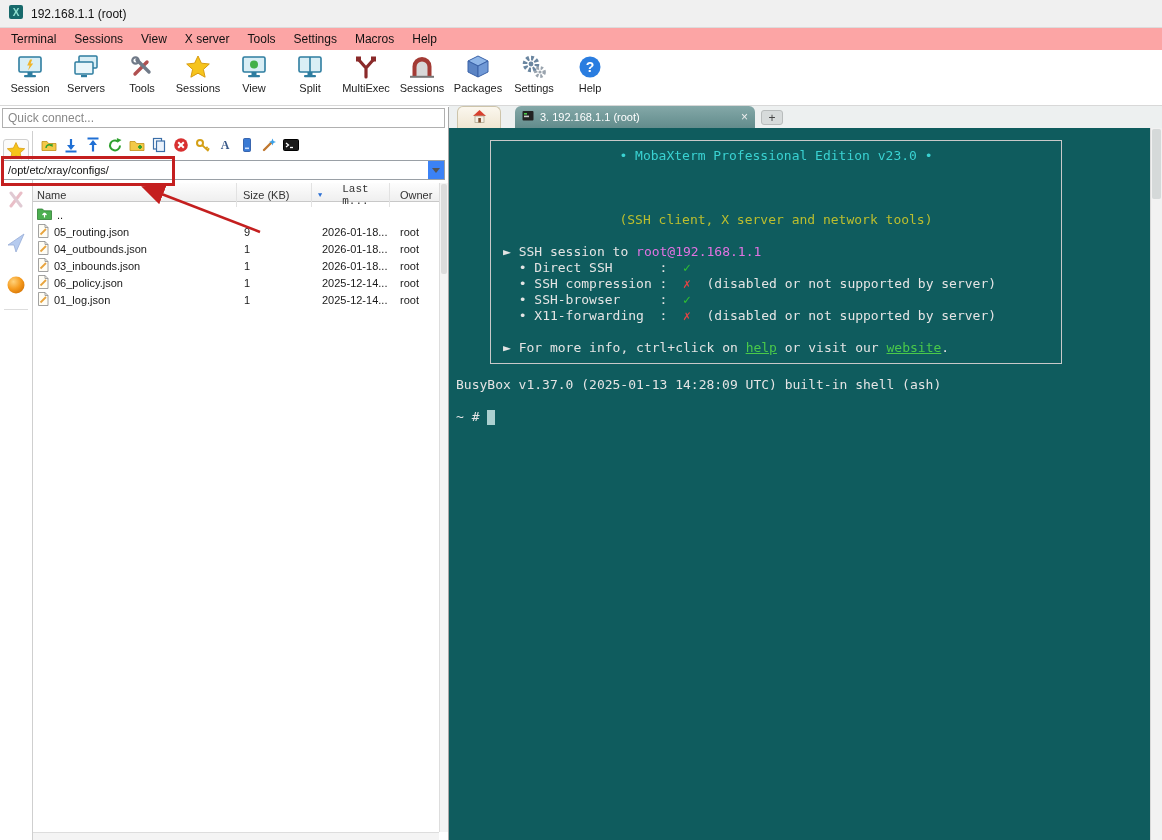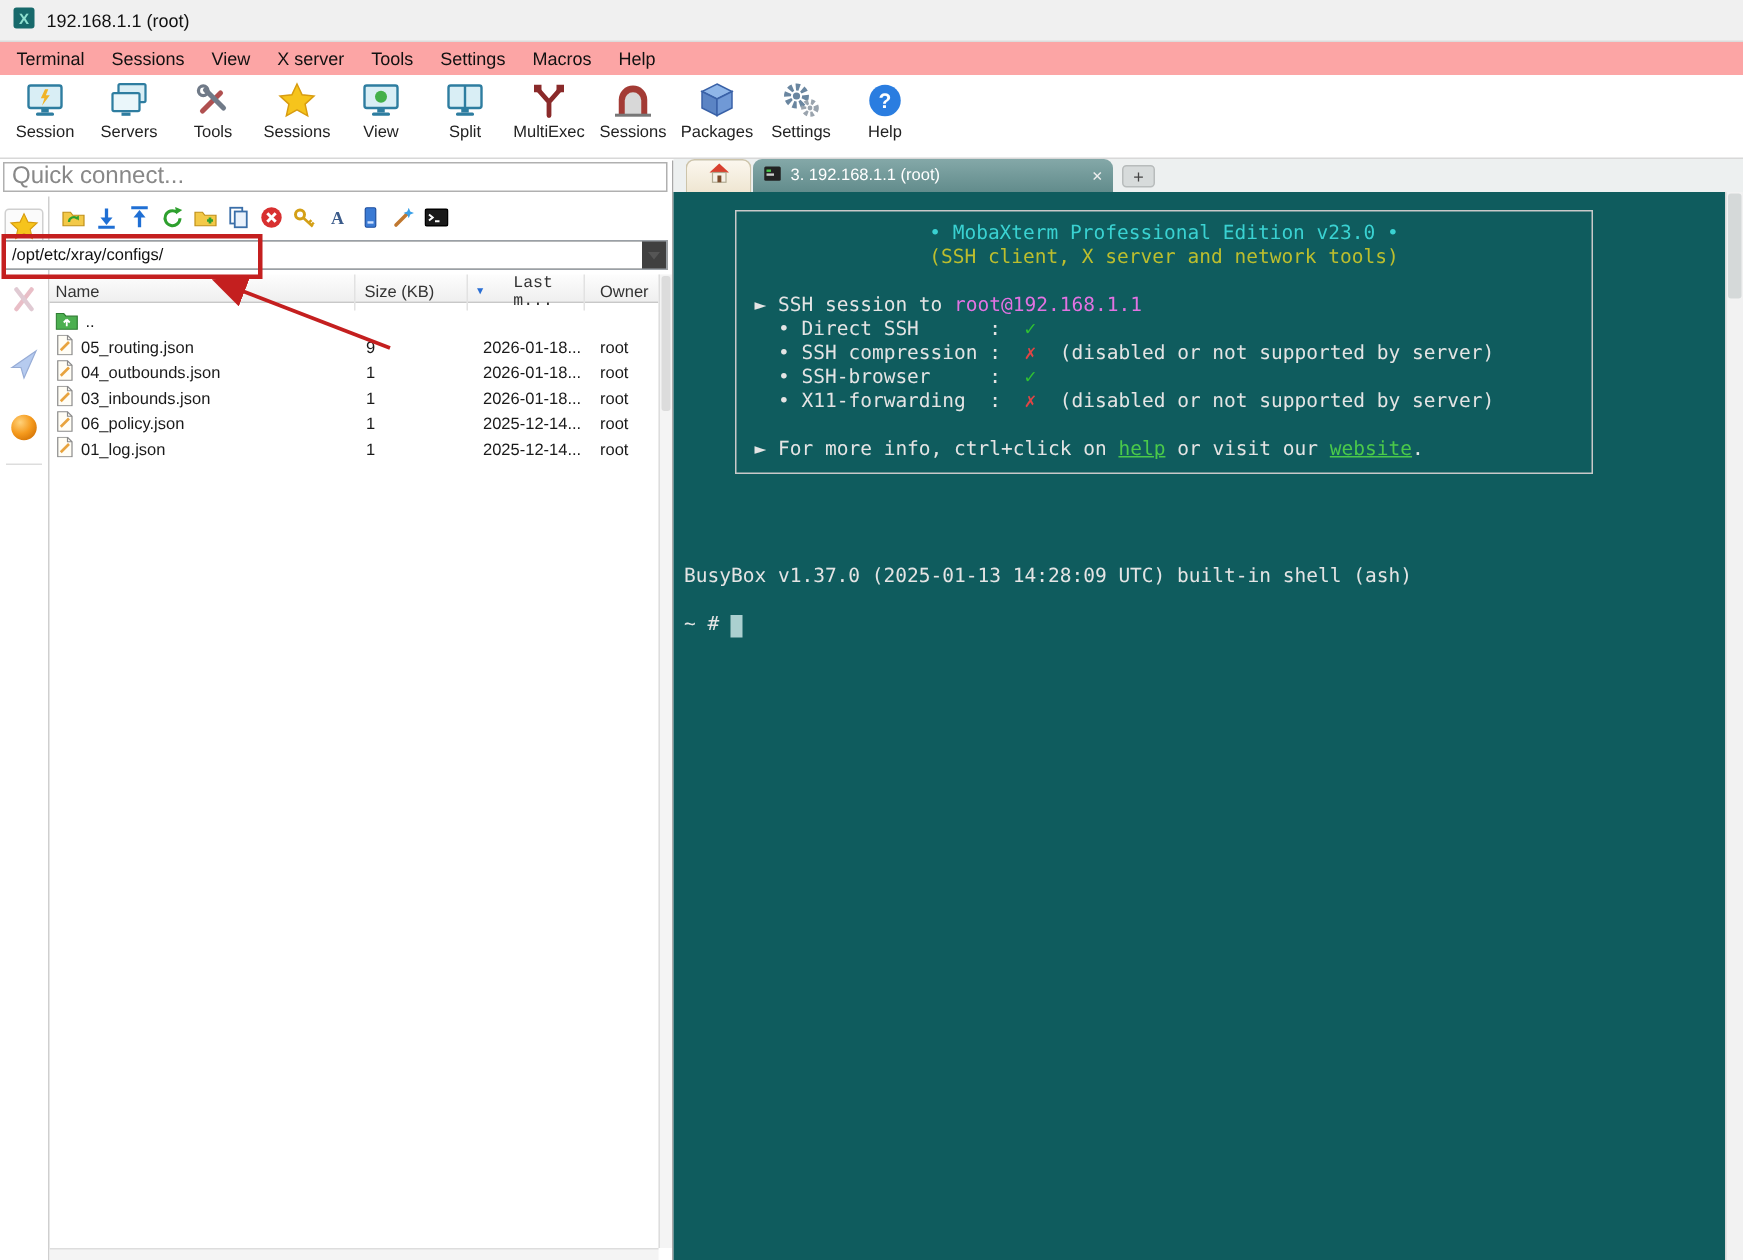--- a/index.html
+++ b/index.html
@@ -20,38 +20,38 @@
   #toolbar { position:absolute; left:0; top:50px; width:1162px; height:56px; background:#fff;
     border-bottom:1px solid #d8d8d8; display:flex; padding:4px 0 0 2px; }
   .tb-item { width:56px; display:flex; flex-direction:column; align-items:center; gap:2px;
     font-size:11px; color:#222; cursor:default; }
   .tb-icon { width:26px; height:26px; display:flex; align-items:center; justify-content:center; }
 
   
   #left-panel { position:absolute; left:0; top:107px; width:449px; height:733px; background:#fff;
     border-right:1px solid #a8a8a8; }
   #quick-connect { position:absolute; left:2px; top:1px; width:443px; height:20px;
-    border:1px solid #b0b0b0; font-size:16px; padding-left:5px; color:#333;
+    border:1px solid #b0b0b0; font-size:12px; padding-left:5px; color:#333;
     font-family:"Liberation Sans",sans-serif; }
   #quick-connect::placeholder { color:#888; }
 
   #side-strip { position:absolute; left:0; top:24px; width:33px; bottom:0;
     border-right:1px solid #cfcfcf; }
   .strip-btn { width:26px; height:28px; margin-left:3px; display:flex; align-items:center;
     justify-content:center; position:absolute; }
   .strip-btn.active { border:1px solid #d0d0d0; border-radius:3px; background:#fbfbfb; }
   .strip-sep { position:absolute; left:4px; top:178px; width:24px; border-top:1px solid #ddd; }
 
   #sftp-toolbar { position:absolute; left:33px; top:24px; right:0; height:28px;
     display:flex; gap:4px; padding:5px 0 0 7px; }
   .sftp-btn { width:18px; height:18px; border:none; background:transparent; padding:0;
     display:flex; align-items:center; justify-content:center; cursor:default; }
 
   #path-row { position:absolute; left:2px; top:53px; width:443px; height:20px; z-index:5;
-    border:1px solid #9aa0a6; background:#404040; display:flex; align-items:center; }
+    border:1px solid #9aa0a6; background:#3b82f6; display:flex; align-items:center; }
   #path-input { flex:1; border:none; outline:none; font-size:11px; padding-left:5px; color:#111;
     font-family:"Liberation Sans",sans-serif; height:100%; }
   .combo-chevron { width:16px; height:100%; display:flex; align-items:center; justify-content:center; }
   .combo-chevron::after { content:""; border-left:4px solid transparent; border-right:4px solid transparent;
     border-top:5px solid #555; }
 
   #red-rect { position:absolute; left:1px; top:49px; width:174px; height:30px;
     border:3px solid #c41f1f; z-index:40; pointer-events:none; }
   #red-arrow { position:absolute; left:118px; top:69px; width:160px; height:64px; z-index:40;
     pointer-events:none; }
@@ -80,35 +80,35 @@
   #v-thumb { margin:1px; height:90px; background:#dcdcdc; border-radius:2px; }
   #h-scrollbar { position:absolute; left:33px; right:9px; bottom:0; height:8px; background:#f4f4f4;
     border-top:1px solid #ddd; }
 
   
   #tabbar { position:absolute; left:449px; top:106px; width:713px; height:22px; background:#edf0f0;
     display:flex; align-items:flex-end; }
   #home-tab { width:44px; height:22px; margin-left:8px; border-radius:6px 6px 0 0;
     background:linear-gradient(#fbf7ee,#efe6d2); border:1px solid #cdc4aa; border-bottom:none;
     display:flex; align-items:center; justify-content:center; }
-  #active-tab { width:240px; height:22px; margin-left:1px; border-radius:6px 6px 0 0;
+  #active-tab { width:240px; height:22px; margin-left:14px; border-radius:6px 6px 0 0;
     background:linear-gradient(#84a8a8,#628c8c); color:#fff; font-size:11px;
     display:flex; align-items:center; gap:6px; padding:0 7px; }
   .tab-close { margin-left:auto; color:#eee; font-size:12px; line-height:1; cursor:default; }
   #new-tab { width:22px; height:15px; margin-left:6px; margin-bottom:3px; background:#d7dbdb;
     border:1px solid #b8bcbc; border-radius:3px; color:#444; font-size:12px; line-height:12px;
     display:flex; align-items:center; justify-content:center; }
 
   
   #terminal { position:absolute; left:449px; top:128px; width:713px; height:712px; background:#0f5c5e;text-decoration:underline; }
   .t-line { font-family:"DejaVu Sans Mono", monospace; font-size:13px; line-height:16px;
     min-height:16px; color:#e4e4e4; white-space:pre; }
   .center { text-align:center; }
   .cyan { color:#3ad2d2; }
-  .yellow { color:#bcbe2e; }
+  .yellow { color:#bcbe2e;margin-top:48px; }
   .magenta { color:#e273e2;text-align:right; }
   .green { color:#31c231; }
   .red { color:#e04545; }
   .link { color:#4ac94a; text-decoration:underline; cursor:pointer; }
   #banner-box { position:absolute; left:41px; top:12px; width:572px; border:1px solid #c9c9c9;
     padding:7px 12px; }
   #busybox-line { position:absolute; left:7px; top:249px; }
   #prompt-line { position:absolute; left:7px; top:281px; display:flex; align-items:center; }
   #cursor { display:inline-block; width:8px; height:15px; background:#abd0d0; }
   #term-scrollbar { position:absolute; right:0; top:0; width:12px; height:100%; background:#f2f2f2;

